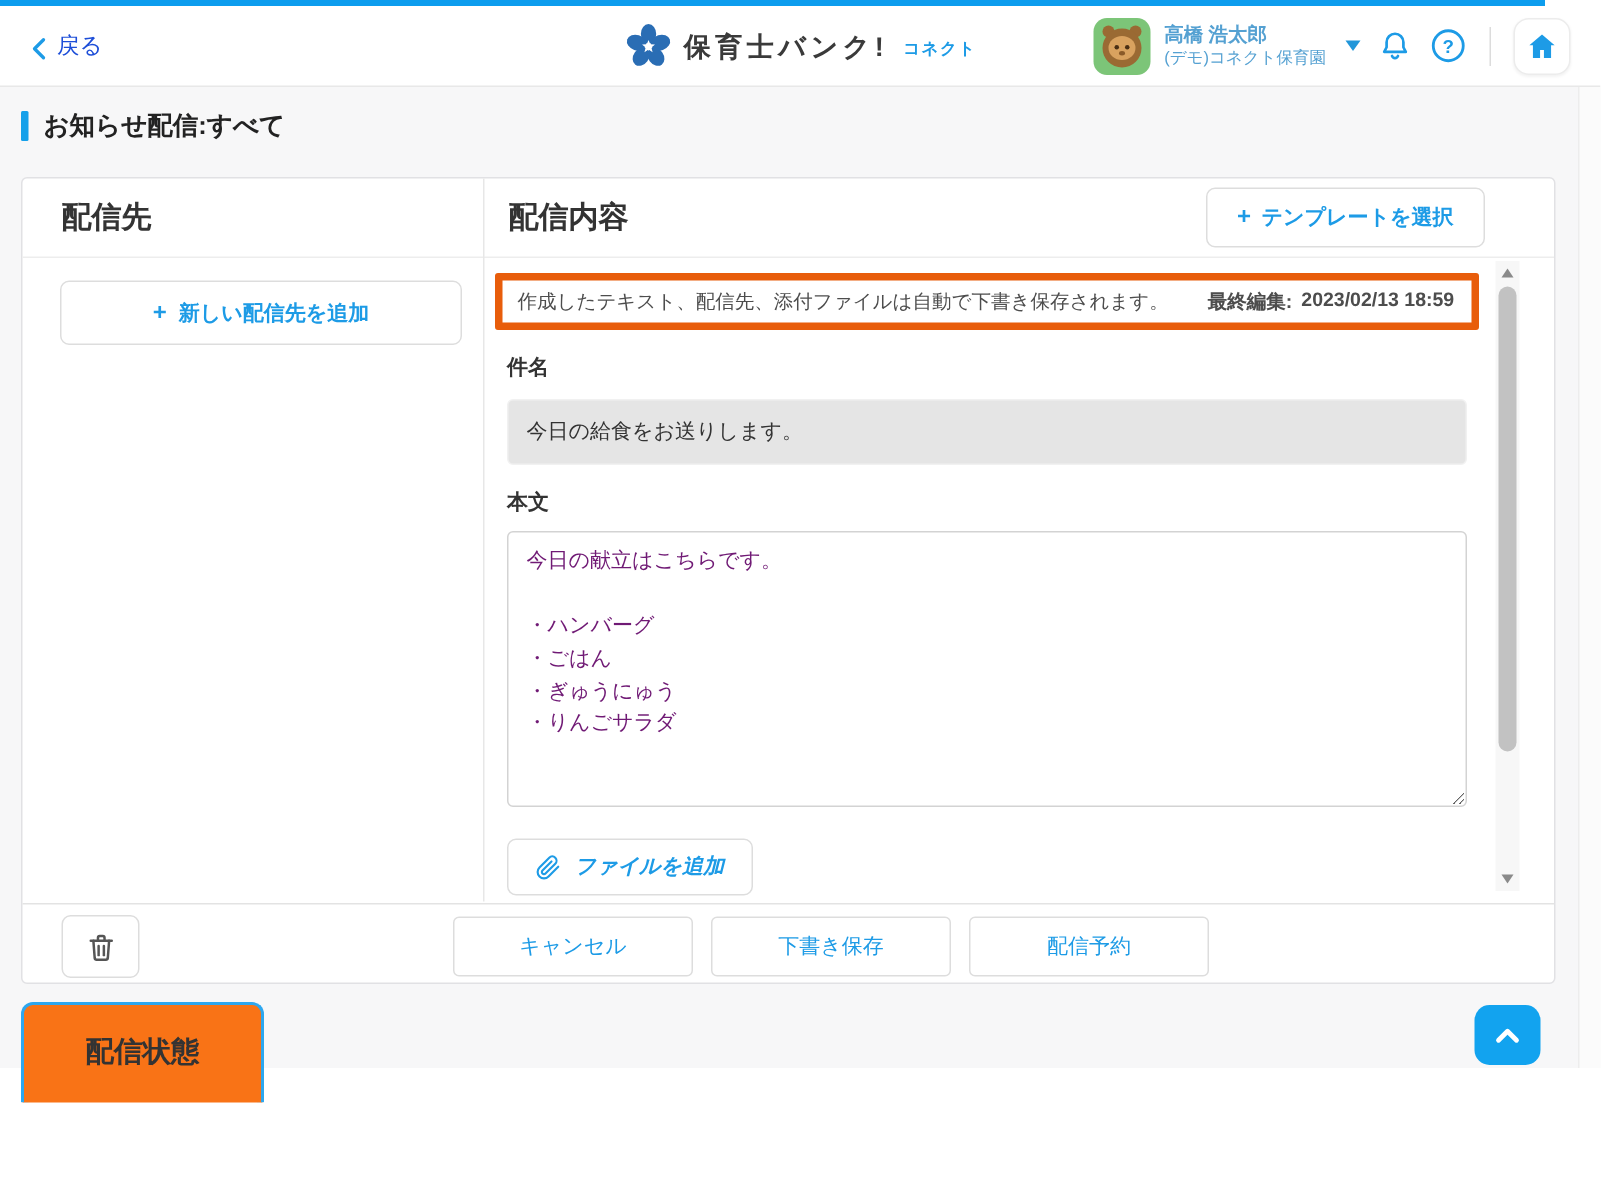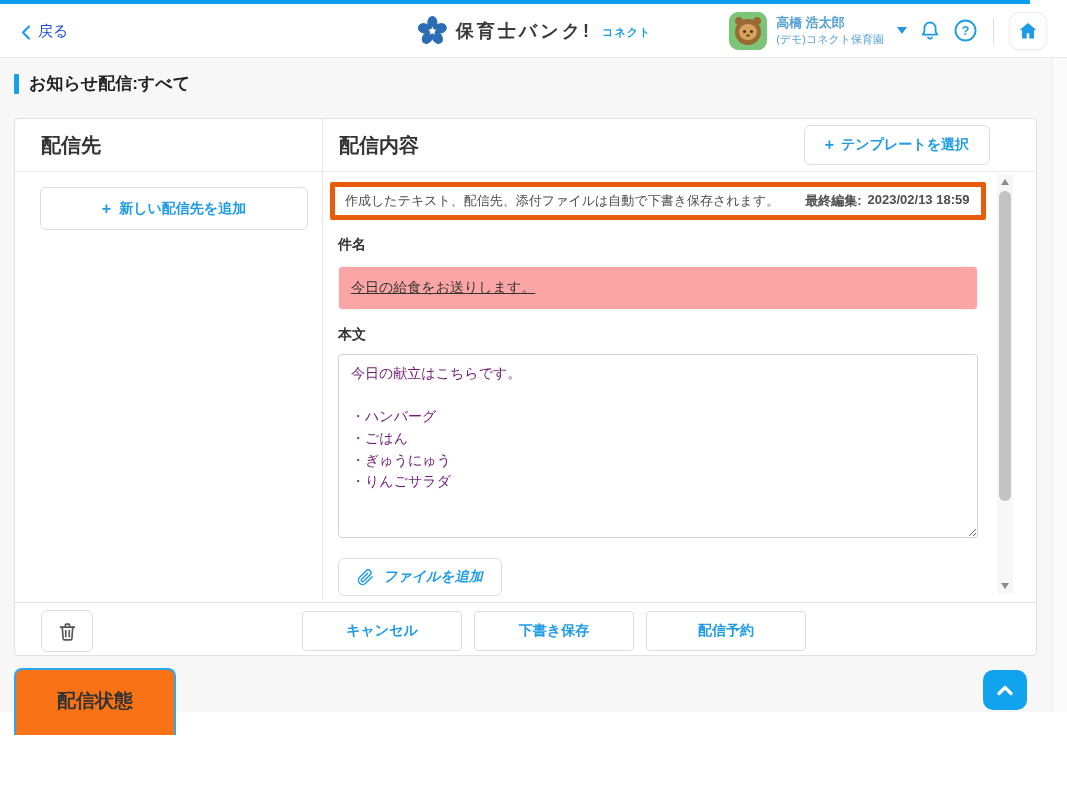--- a/index.html
+++ b/index.html
@@ -63,40 +63,40 @@
   .add-dest-btn{position:absolute;left:25px;top:15px;width:268px;height:43px;background:#fff;
     border:1px solid #ddd;border-radius:6px;color:#1d9be6;font-size:14px;font-weight:bold;
     display:flex;align-items:center;justify-content:center;gap:8px;cursor:pointer;font-family:inherit;}
   .right-panel{position:absolute;left:308px;top:0;right:0;bottom:0;}
   .panel-content{position:absolute;left:15px;top:0;width:640px;}
   .autosave-box{margin:10px -8px 0;border:5px solid #e85d0b;border-radius:2px;background:#fff;
     padding:5px 10px;display:flex;align-items:center;gap:26px;font-size:13px;color:#4d4d4d;}
   .autosave-edit{font-weight:600;white-space:nowrap;display:flex;gap:6px;}
   .field-label{display:block;margin-top:16px;font-size:14px;font-weight:bold;color:#333;}
   .subject-input{margin-top:12px;width:100%;height:44px;border:1px solid #f1f1f1;border-radius:4px;
-    padding:0 12px;font-size:14px;color:#333;box-sizing:border-box;font-family:inherit;outline:none;background:#fca5a5;text-decoration:underline;}
+    padding:0 12px;font-size:14px;color:#333;box-sizing:border-box;font-family:inherit;outline:none;background:#e5e5e5;}
   .body-textarea{margin-top:10px;width:100%;height:184px;border:1px solid #d3d3d3;border-radius:4px;
     padding:8px 12px;font-size:14px;color:#701a75;line-height:1.55;box-sizing:border-box;
     font-family:inherit;outline:none;resize:both;background:#fff;}
   .file-btn{margin-top:16px;display:inline-flex;align-items:center;gap:9px;height:38px;padding:0 18px;
     background:#fff;border:1px solid #ddd;border-radius:6px;color:#1d9be6;font-size:14px;font-weight:bold;
     cursor:pointer;font-family:inherit;font-style:italic;}
   
   .fake-scrollbar{position:absolute;right:23px;top:2px;width:16px;height:420px;background:#f7f7f7;}
   .sb-arrow{position:absolute;left:4px;width:0;height:0;border-left:4px solid transparent;border-right:4px solid transparent;}
   .sb-up{top:5px;border-bottom:6px solid #8a8a8a;}
   .sb-down{bottom:5px;border-top:6px solid #8a8a8a;}
   .sb-thumb{position:absolute;left:2px;top:17px;width:12px;height:310px;background:#c2c2c2;border-radius:6px;}
   
   .card-footer{position:relative;height:56px;border-top:1px solid #e3e3e3;}
   .trash-btn{position:absolute;left:26px;top:7px;width:52px;height:42px;background:#fff;border:1px solid #ddd;
     border-radius:6px;display:flex;align-items:center;justify-content:center;cursor:pointer;}
   .footer-group{position:absolute;left:287px;top:8px;display:flex;gap:12px;}
   .footer-btn{width:160px;height:40px;background:#fff;border:1px solid #ddd;border-radius:4px;
-    color:#1d9be6;font-size:14px;font-weight:bold;cursor:pointer;font-family:inherit;}
+    color:#1d9be6;font-size:14px;font-weight:normal;cursor:pointer;font-family:inherit;}
   
   #bottom-tab{position:absolute;left:14px;top:668px;width:162px;height:67px;background:#f97316;
     border:2px solid #2da7ef;border-bottom:none;border-radius:8px 8px 0 0;box-sizing:border-box;
     text-align:center;padding-top:18px;font-size:19px;font-weight:bold;color:#333;cursor:pointer;}
   #scroll-top-btn{position:absolute;left:983px;top:670px;width:44px;height:40px;background:#12a3ef;
     border:none;border-radius:10px;display:flex;align-items:center;justify-content:center;cursor:pointer;}
 </style>
 </head>
 <body>
 

